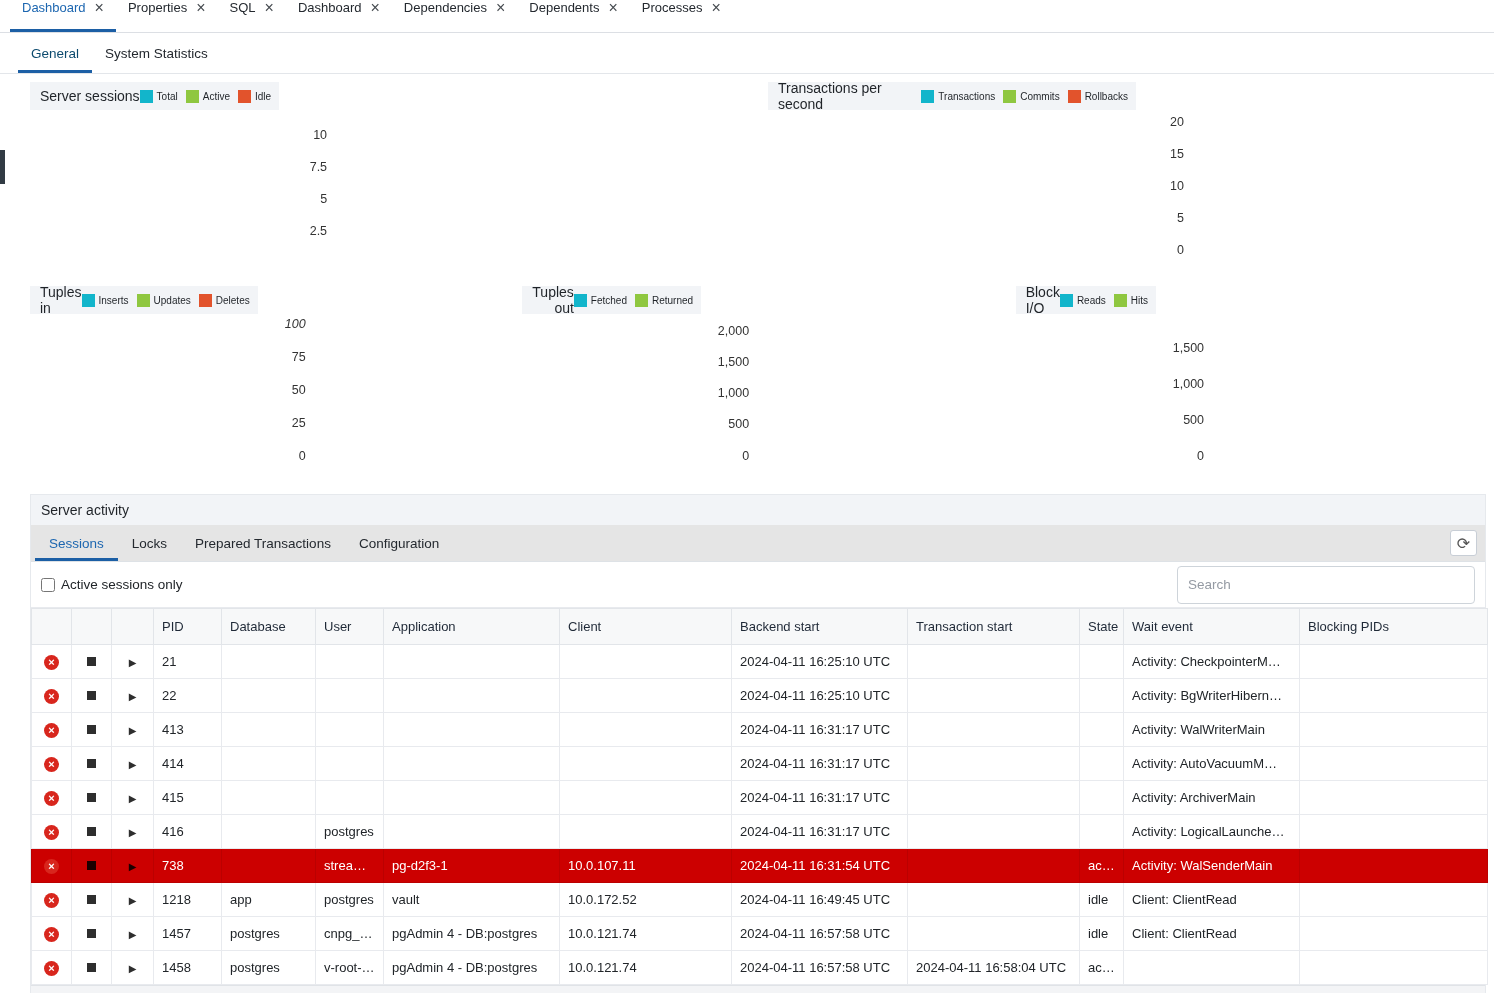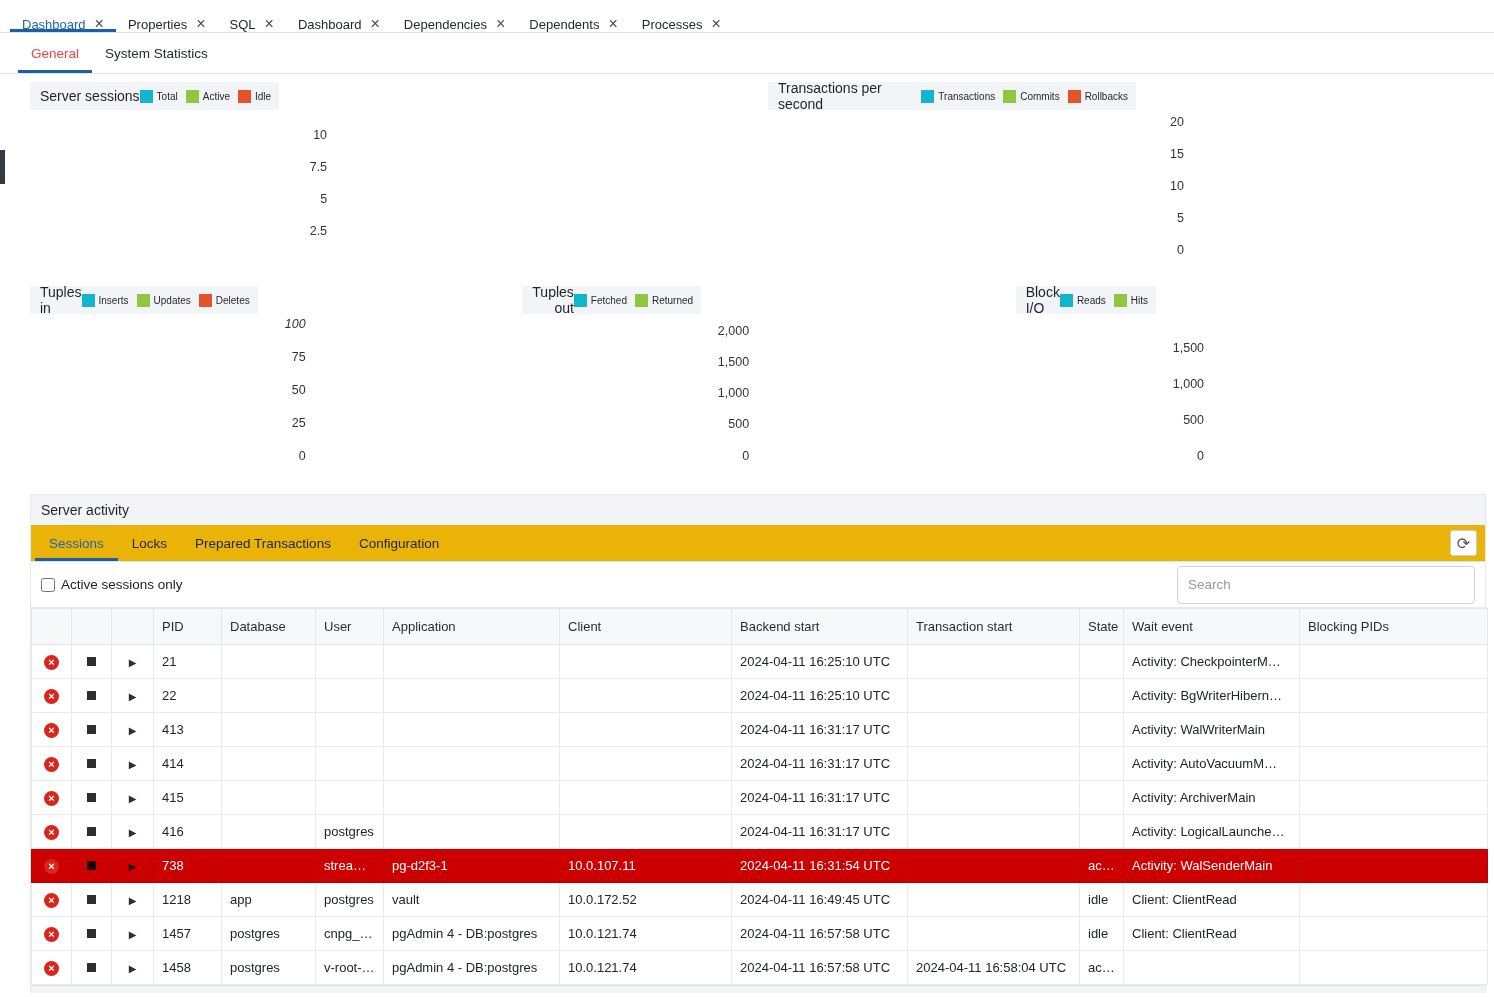--- a/index.html
+++ b/index.html
@@ -1,47 +1,47 @@
 <!DOCTYPE html>
 <html><head>
 <meta charset="utf-8">
 <style>
   *{box-sizing:border-box;margin:0;padding:0}
   html,body{width:1494px;height:997px;overflow:hidden;background:#fff;
     font-family:"Liberation Sans",sans-serif;color:#212529;font-size:13px}
 
   
   .tabbar{display:flex;align-items:stretch;height:33px;border-bottom:1px solid #dcdfe4;padding-left:10px;background:#fff}
-  .tab{display:flex;align-items:flex-end;padding:0 12px;font-size:13px;color:#24292f;cursor:pointer}
+  .tab{display:flex;align-items:flex-start;padding:0 12px;font-size:13px;color:#24292f;cursor:pointer}
   .tab.active{color:#1c66b0;box-shadow:inset 0 -3px 0 #1c5fa5}
   .tab-close{margin-left:9px;color:#474c51;font-size:16px;line-height:1}
   .subtabbar{display:flex;align-items:stretch;height:41px;border-bottom:1px solid #e3e6ea;padding-left:18px;background:#fff}
   .subtab{display:flex;align-items:center;padding:0 13px;font-size:13.5px;color:#24292f;cursor:pointer}
-  .subtab.active{color:#ef4444;box-shadow:inset 0 -3px 0 #1c5fa5}
+  .subtab.active{color:#0c4a6e;box-shadow:inset 0 -3px 0 #1c5fa5}
 
   
   .charts{padding:8px 0 0 30px}
   .chart-row{display:flex;gap:10px;margin-bottom:8px}
   .chart-row.r1{height:196px}
   .chart-row.r2{height:194px}
   .chart-panel{display:flex;flex-direction:row;background:#fff;min-width:0}
   .chart-header{display:flex;align-items:center;height:28px;background:#f2f4f7;padding:0 8px 0 10px}
   .chart-title{font-size:14px;color:#1f2328}
   .chart-legend{margin-left:auto;display:flex;align-items:center;gap:8px;white-space:nowrap}
   .legend-item{display:inline-flex;align-items:center;gap:4px;font-size:10px;color:#1f2328}
   .legend-swatch{width:13px;height:13px;display:inline-block}
   .chart-body{flex:1;display:flex;position:relative;padding-top:14px}
   .chart-yaxis{width:58px;position:relative;flex:none}
   .ytick{position:absolute;right:10px;font-size:12.5px;color:#333;white-space:nowrap}
   .chart-plot{flex:1;height:100%;min-width:0}
 
   
   .activity{margin:14px 8px 0 30px;border:1px solid #e6e9ed;border-bottom:none}
   .activity-header{height:30px;display:flex;align-items:center;background:#f2f4f7;padding:0 10px;font-size:14px;color:#1f2328}
-  .acttabs{position:relative;display:flex;align-items:stretch;height:37px;border-bottom:1px solid #dee2e6;padding-left:4px;background:#eab308}
+  .acttabs{position:relative;display:flex;align-items:stretch;height:37px;border-bottom:1px solid #dee2e6;padding-left:4px;background:#e5e5e5}
   .acttab{display:flex;align-items:center;padding:0 14px;font-size:13.5px;color:#24292f;cursor:pointer}
   .acttab.active{color:#1c66b0;box-shadow:inset 0 -3px 0 #1c5fa5}
   .refresh-btn{position:absolute;right:8px;top:5px;width:27px;height:26px;border:1px solid #c8ced6;border-radius:3px;
     display:flex;align-items:center;justify-content:center;color:#555;font-size:16px;background:#fff;cursor:pointer}
   .toolbar{height:46px;display:flex;align-items:center;padding:0 10px;border-bottom:1px solid #e8eaee}
   .toolbar input[type=checkbox]{width:14px;height:14px;accent-color:#fff;border:1px solid #b7bcc3}
   .filter-label{margin-left:6px;font-size:13.5px;color:#212529}
   .search-input{margin-left:auto;width:298px;height:16px;border:1px solid #ced4da;border-radius:4px;
     padding:18px 10px;font-size:13.5px;font-family:"Liberation Sans",sans-serif;color:#212529;outline:none}
   .search-input::placeholder{color:#949aa3}

